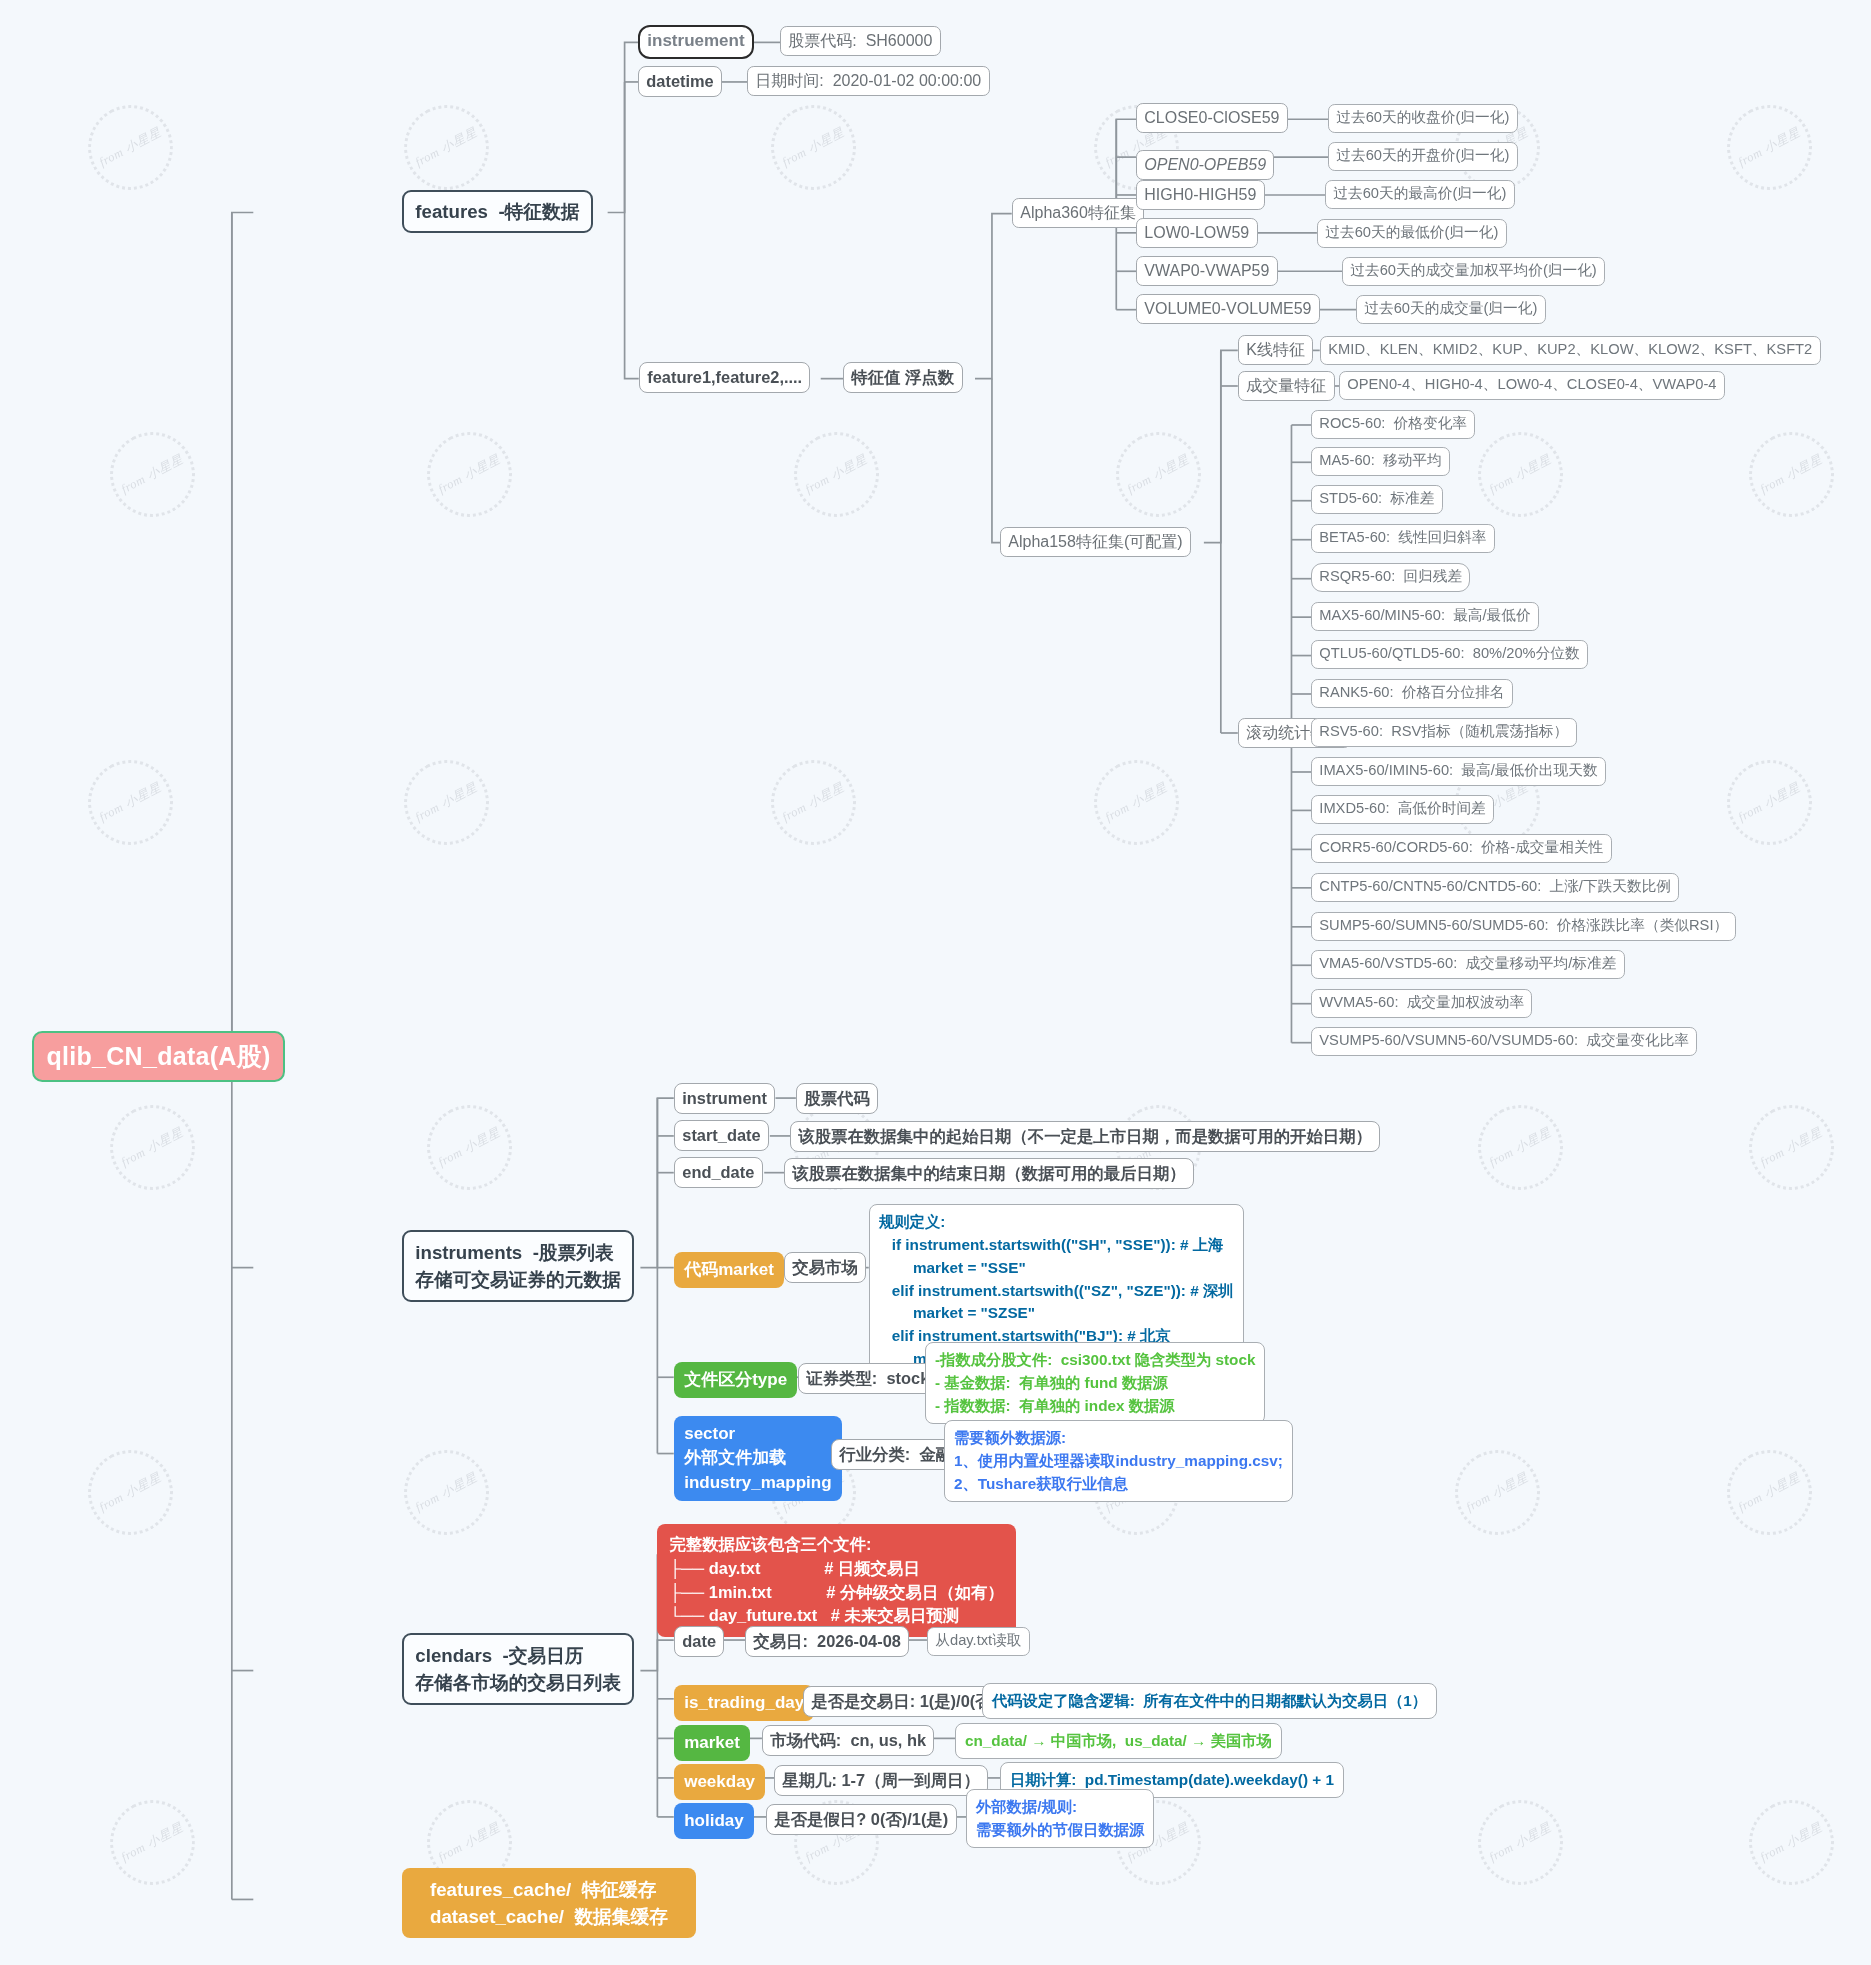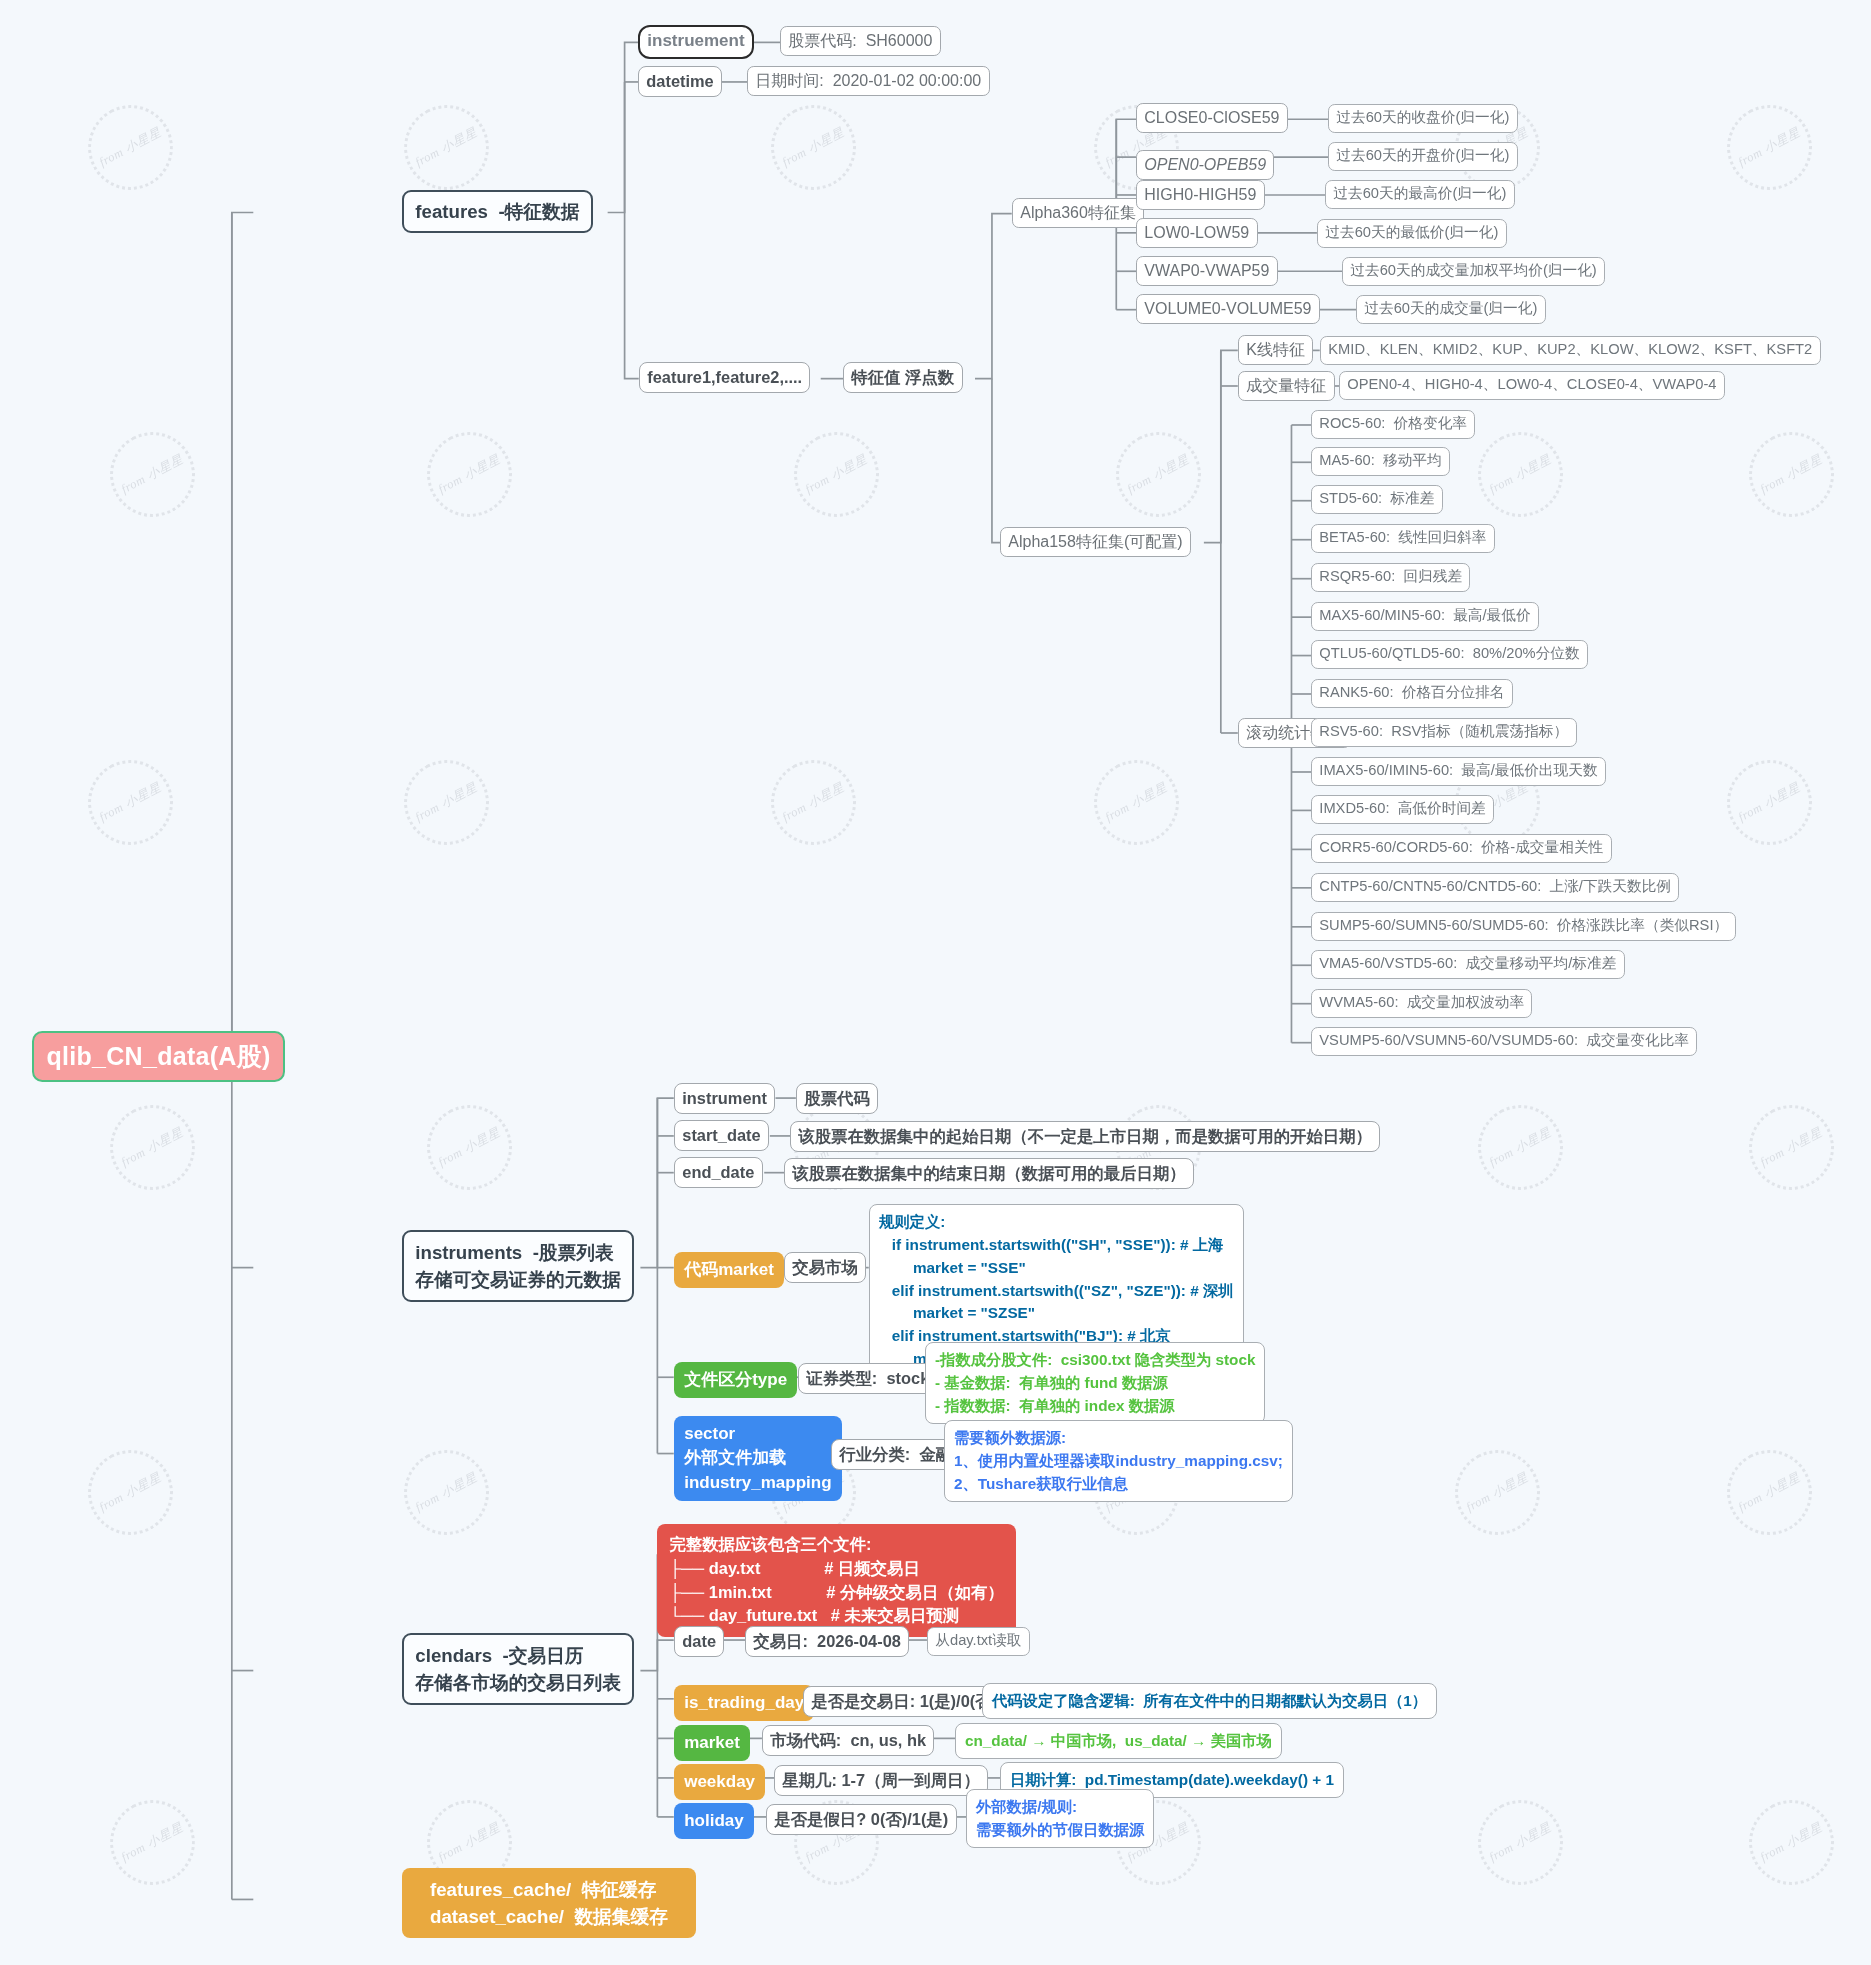--- a/index.html
+++ b/index.html
@@ -330,21 +330,21 @@
   <div class="node n-leaf" style="left:1320px; top:336px;">KMID、KLEN、KMID2、KUP、KUP2、KLOW、KLOW2、KSFT、KSFT2</div>
   <div class="node n-plain" style="left:1238px; top:371px;">成交量特征</div>
   <div class="node n-leaf" style="left:1339px; top:371px;">OPEN0-4、HIGH0-4、LOW0-4、CLOSE0-4、VWAP0-4</div>
 
   <div class="node n-plain" style="left:1238px; top:718px;">滚动统计特征</div>
 
   <div class="node n-leaf" style="left:1311px; top:410px;">ROC5-60:  价格变化率</div>
   <div class="node n-leaf" style="left:1311px; top:447px;">MA5-60:  移动平均</div>
   <div class="node n-leaf" style="left:1311px; top:485px;">STD5-60:  标准差</div>
   <div class="node n-leaf" style="left:1311px; top:524px;">BETA5-60:  线性回归斜率</div>
-  <div class="node n-leaf" style="left:1311px; top:563px;">RSQR5-60:  回归残差</div>
+  <div class="node n-leaf" style="left:1311px; top:563px;border-radius:11px;">RSQR5-60:  回归残差</div>
   <div class="node n-leaf" style="left:1311px; top:602px;">MAX5-60/MIN5-60:  最高/最低价</div>
   <div class="node n-leaf" style="left:1311px; top:640px;">QTLU5-60/QTLD5-60:  80%/20%分位数</div>
   <div class="node n-leaf" style="left:1311px; top:679px;">RANK5-60:  价格百分位排名</div>
   <div class="node n-leaf" style="left:1311px; top:718px;">RSV5-60:  RSV指标（随机震荡指标）</div>
   <div class="node n-leaf" style="left:1311px; top:757px;">IMAX5-60/IMIN5-60:  最高/最低价出现天数</div>
   <div class="node n-leaf" style="left:1311px; top:795px;">IMXD5-60:  高低价时间差</div>
   <div class="node n-leaf" style="left:1311px; top:834px;">CORR5-60/CORD5-60:  价格-成交量相关性</div>
   <div class="node n-leaf" style="left:1311px; top:873px;">CNTP5-60/CNTN5-60/CNTD5-60:  上涨/下跌天数比例</div>
   <div class="node n-leaf" style="left:1311px; top:912px;">SUMP5-60/SUMN5-60/SUMD5-60:  价格涨跌比率（类似RSI）</div>
   <div class="node n-leaf" style="left:1311px; top:950px;">VMA5-60/VSTD5-60:  成交量移动平均/标准差</div>

